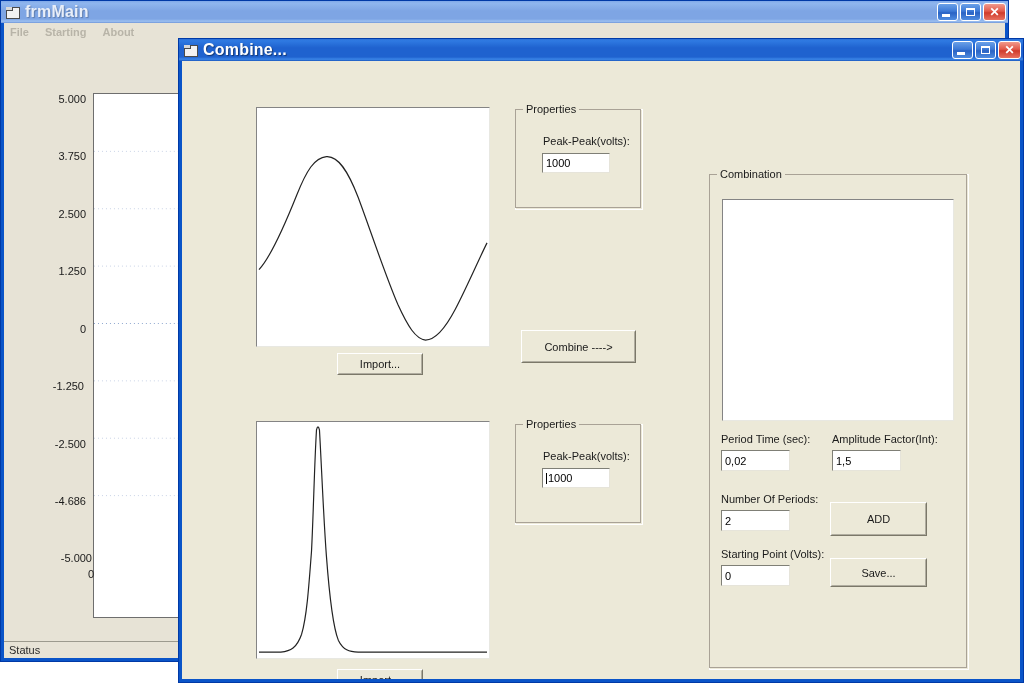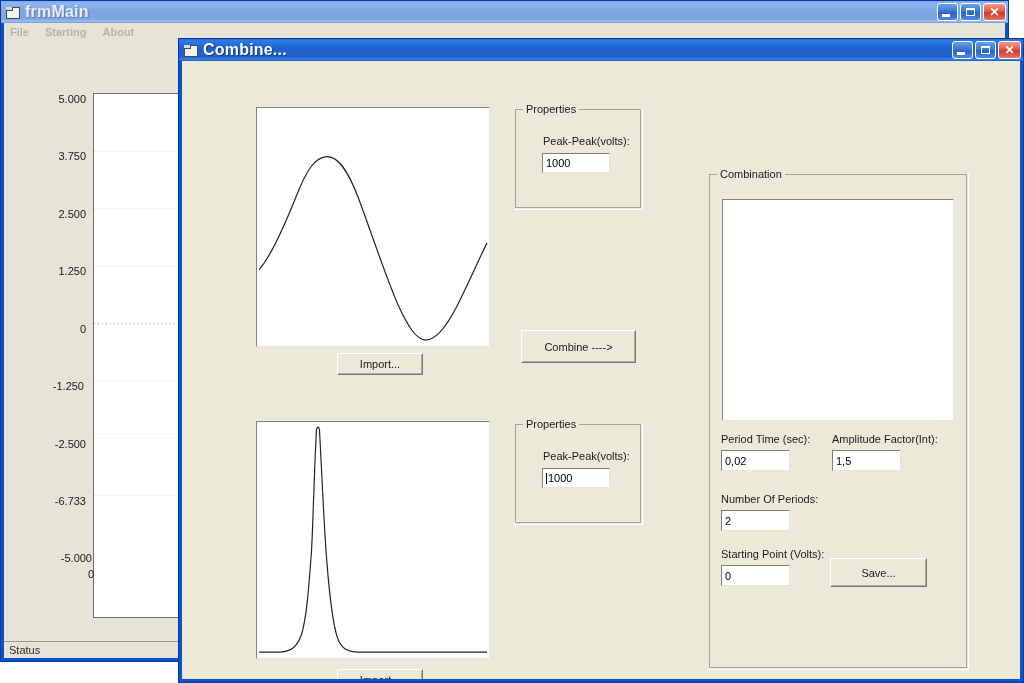--- a/index.html
+++ b/index.html
@@ -257,21 +257,21 @@
           </svg>
         </div>
 
         <div class="axis-label" style="left:18px; top:50px;">5.000</div>
         <div class="axis-label" style="left:18px; top:107px;">3.750</div>
         <div class="axis-label" style="left:18px; top:165px;">2.500</div>
         <div class="axis-label" style="left:18px; top:222px;">1.250</div>
         <div class="axis-label" style="left:18px; top:280px;">0</div>
         <div class="axis-label" style="left:16px; top:337px;">-1.250</div>
         <div class="axis-label" style="left:18px; top:395px;">-2.500</div>
-        <div class="axis-label" style="left:18px; top:452px;">-6.733</div>
+        <div class="axis-label" style="left:18px; top:452px;">-4.686</div>
         <div class="axis-label" style="left:24px; top:509px;">-5.000</div>
 
         <div class="xtick" style="left:80px; top:525px;">0</div>
         <div class="xtick" style="left:172px; top:525px;">0</div>
       </div>
 
       <div class="statusbar">
         <span>Status</span>
       </div>
     </div>
@@ -363,20 +363,24 @@
         <span class="lbl" style="left:11px; top:318px;">Number Of Periods:</span>
         <span class="field" style="left:11px; top:335px; width:69px; height:21px;">
           <span>2</span>
         </span>
 
         <span class="lbl" style="left:11px; top:373px;">Starting Point (Volts):</span>
         <span class="field" style="left:11px; top:390px; width:69px; height:21px;">
           <span>0</span>
         </span>
 
+        <div class="btn" style="left:120px; top:327px; width:97px; height:34px;">
+          <span class="inner"></span>
+          <span>ADD</span>
+        </div>
 
         <div class="btn" style="left:120px; top:383px; width:97px; height:29px;">
           <span class="inner"></span>
           <span>Save...</span>
         </div>
       </div>
 
     </div>
   </div>
 

